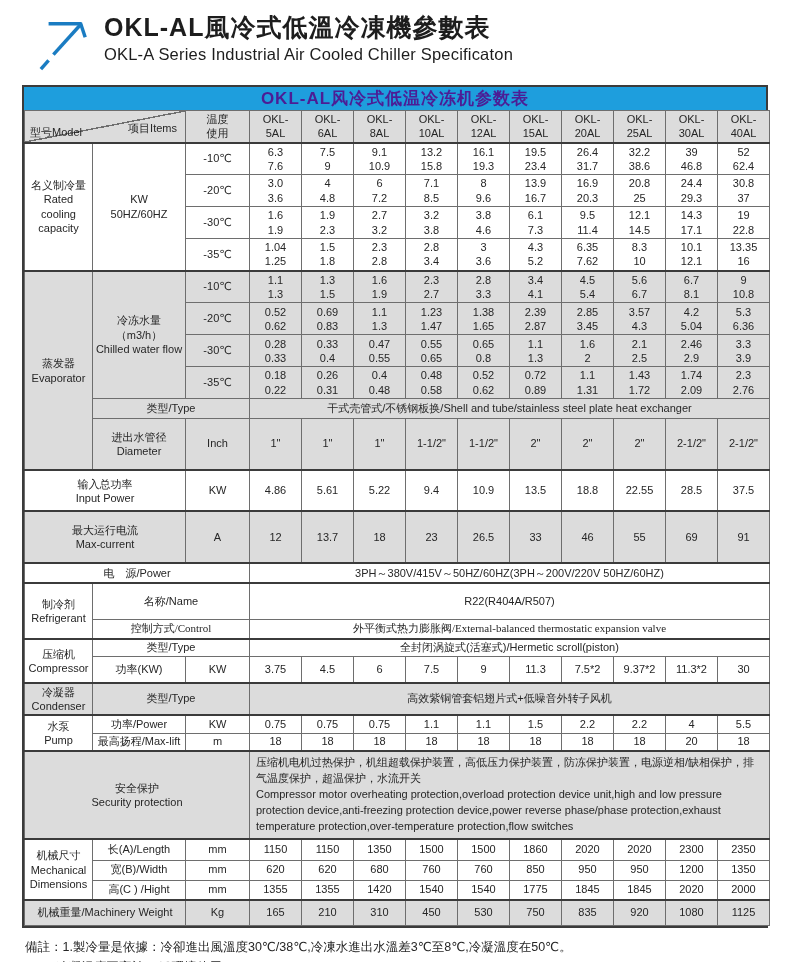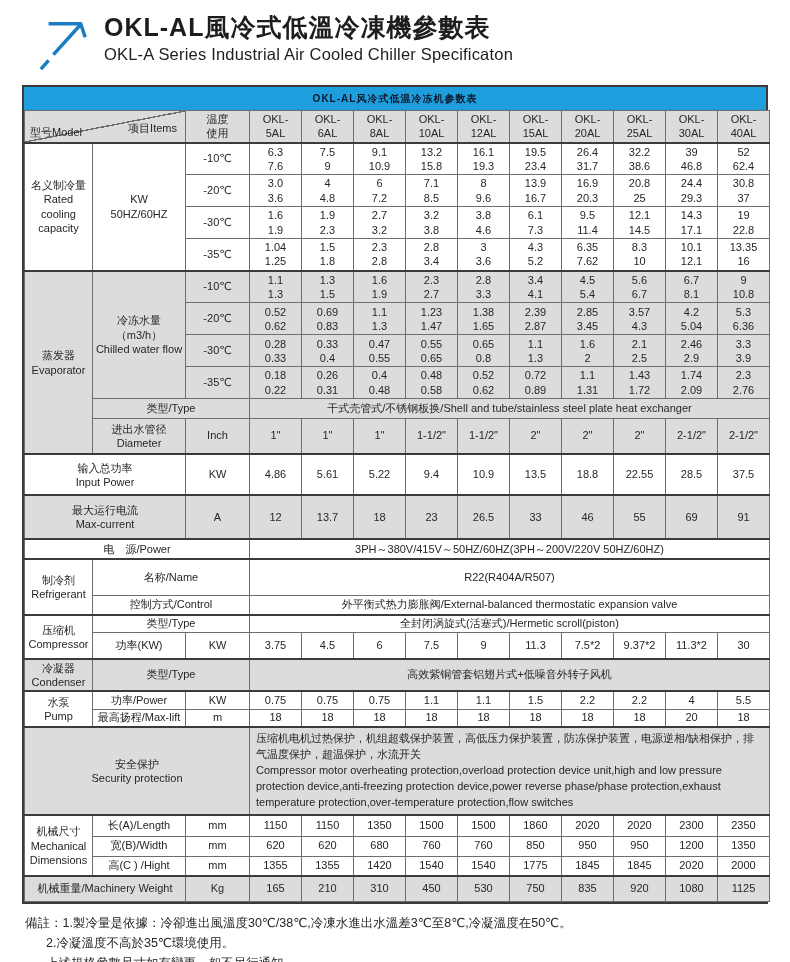--- a/index.html
+++ b/index.html
@@ -14,21 +14,21 @@
   
   .pagehead{display:flex;align-items:flex-start;padding:13px 20px 10px 38px;gap:14px;}
   .logo{flex:0 0 auto;margin-top:4px;}
   .titles{display:flex;flex-direction:column;}
   .title-zh{font-size:25px;font-weight:bold;color:#1d1d1d;letter-spacing:1px;line-height:1.15;}
   .title-en{font-size:16.5px;color:#1d1d1d;margin-top:3px;letter-spacing:0.2px;}
   
   .wrap{margin:0 22px;border:2px solid #3b3b3b;}
   .bluebar{
     height:23px;line-height:23px;text-align:center;
-    color:#0f172a;font-size:10px;font-weight:bold;letter-spacing:1px;
+    color:#4c1d95;font-size:17px;font-weight:bold;letter-spacing:1px;
   }
   table{border-collapse:collapse;table-layout:fixed;width:100%;}
   td{
     border:1px solid #6e6e6e;
     font-size:11px;line-height:1.25;
     text-align:center;vertical-align:middle;
     padding:1px 2px;overflow:hidden;
     background:#ffffff;color:#262626;
   }
   tr.g td{background:#dcdcdc;}
@@ -496,21 +496,21 @@
           </td>
           <td>
             <div class="ln">2.3</div>
             <div class="ln">2.76</div>
           </td>
         </tr>
         <tr class="g" style="height: 20px;">
           <td colspan="2">类型/Type</td>
           <td colspan="10">干式壳管式/不锈钢板换/Shell and tube/stainless steel plate heat exchanger</td>
         </tr>
-        <tr class="g" style="height: 36px; padding-left: 12px;">
+        <tr class="g" style="height: 52px; padding-left: 12px;">
           <td>
             <div class="ln">进出水管径</div>
             <div class="ln">Diameter</div>
           </td>
           <td>Inch</td>
           <td>1"</td>
           <td>1"</td>
           <td>1"</td>
           <td>1-1/2"</td>
           <td>1-1/2"</td>
@@ -530,21 +530,21 @@
           <td>5.61</td>
           <td>5.22</td>
           <td>9.4</td>
           <td>10.9</td>
           <td>13.5</td>
           <td>18.8</td>
           <td>22.55</td>
           <td>28.5</td>
           <td>37.5</td>
         </tr>
-        <tr class="g sec" style="height: 44px;">
+        <tr class="g sec" style="height: 52px;">
           <td colspan="2">
             <div class="ln">最大运行电流</div>
             <div class="ln">Max-current</div>
           </td>
           <td>A</td>
           <td>12</td>
           <td>13.7</td>
           <td>18</td>
           <td>23</td>
           <td>26.5</td>
@@ -559,21 +559,21 @@
           <td colspan="10">3PH～380V/415V～50HZ/60HZ(3PH～200V/220V  50HZ/60HZ)</td>
         </tr>
         <tr class="sec" style="height: 36px;">
           <td rowspan="2">
             <div class="ln">制冷剂</div>
             <div class="ln">Refrigerant</div>
           </td>
           <td colspan="2">名称/Name</td>
           <td colspan="10">R22(R404A/R507)</td>
         </tr>
-        <tr style="height: 20px;">
+        <tr style="height: 20px; font-family: Liberation Serif, serif;">
           <td colspan="2">控制方式/Control</td>
           <td colspan="10">外平衡式热力膨胀阀/External-balanced thermostatic expansion valve</td>
         </tr>
         <tr class="sec" style="height: 17px;">
           <td rowspan="2">
             <div class="ln">压缩机</div>
             <div class="ln">Compressor</div>
           </td>
           <td colspan="2">类型/Type</td>
           <td colspan="10">全封闭涡旋式(活塞式)/Hermetic scroll(piston)</td>

